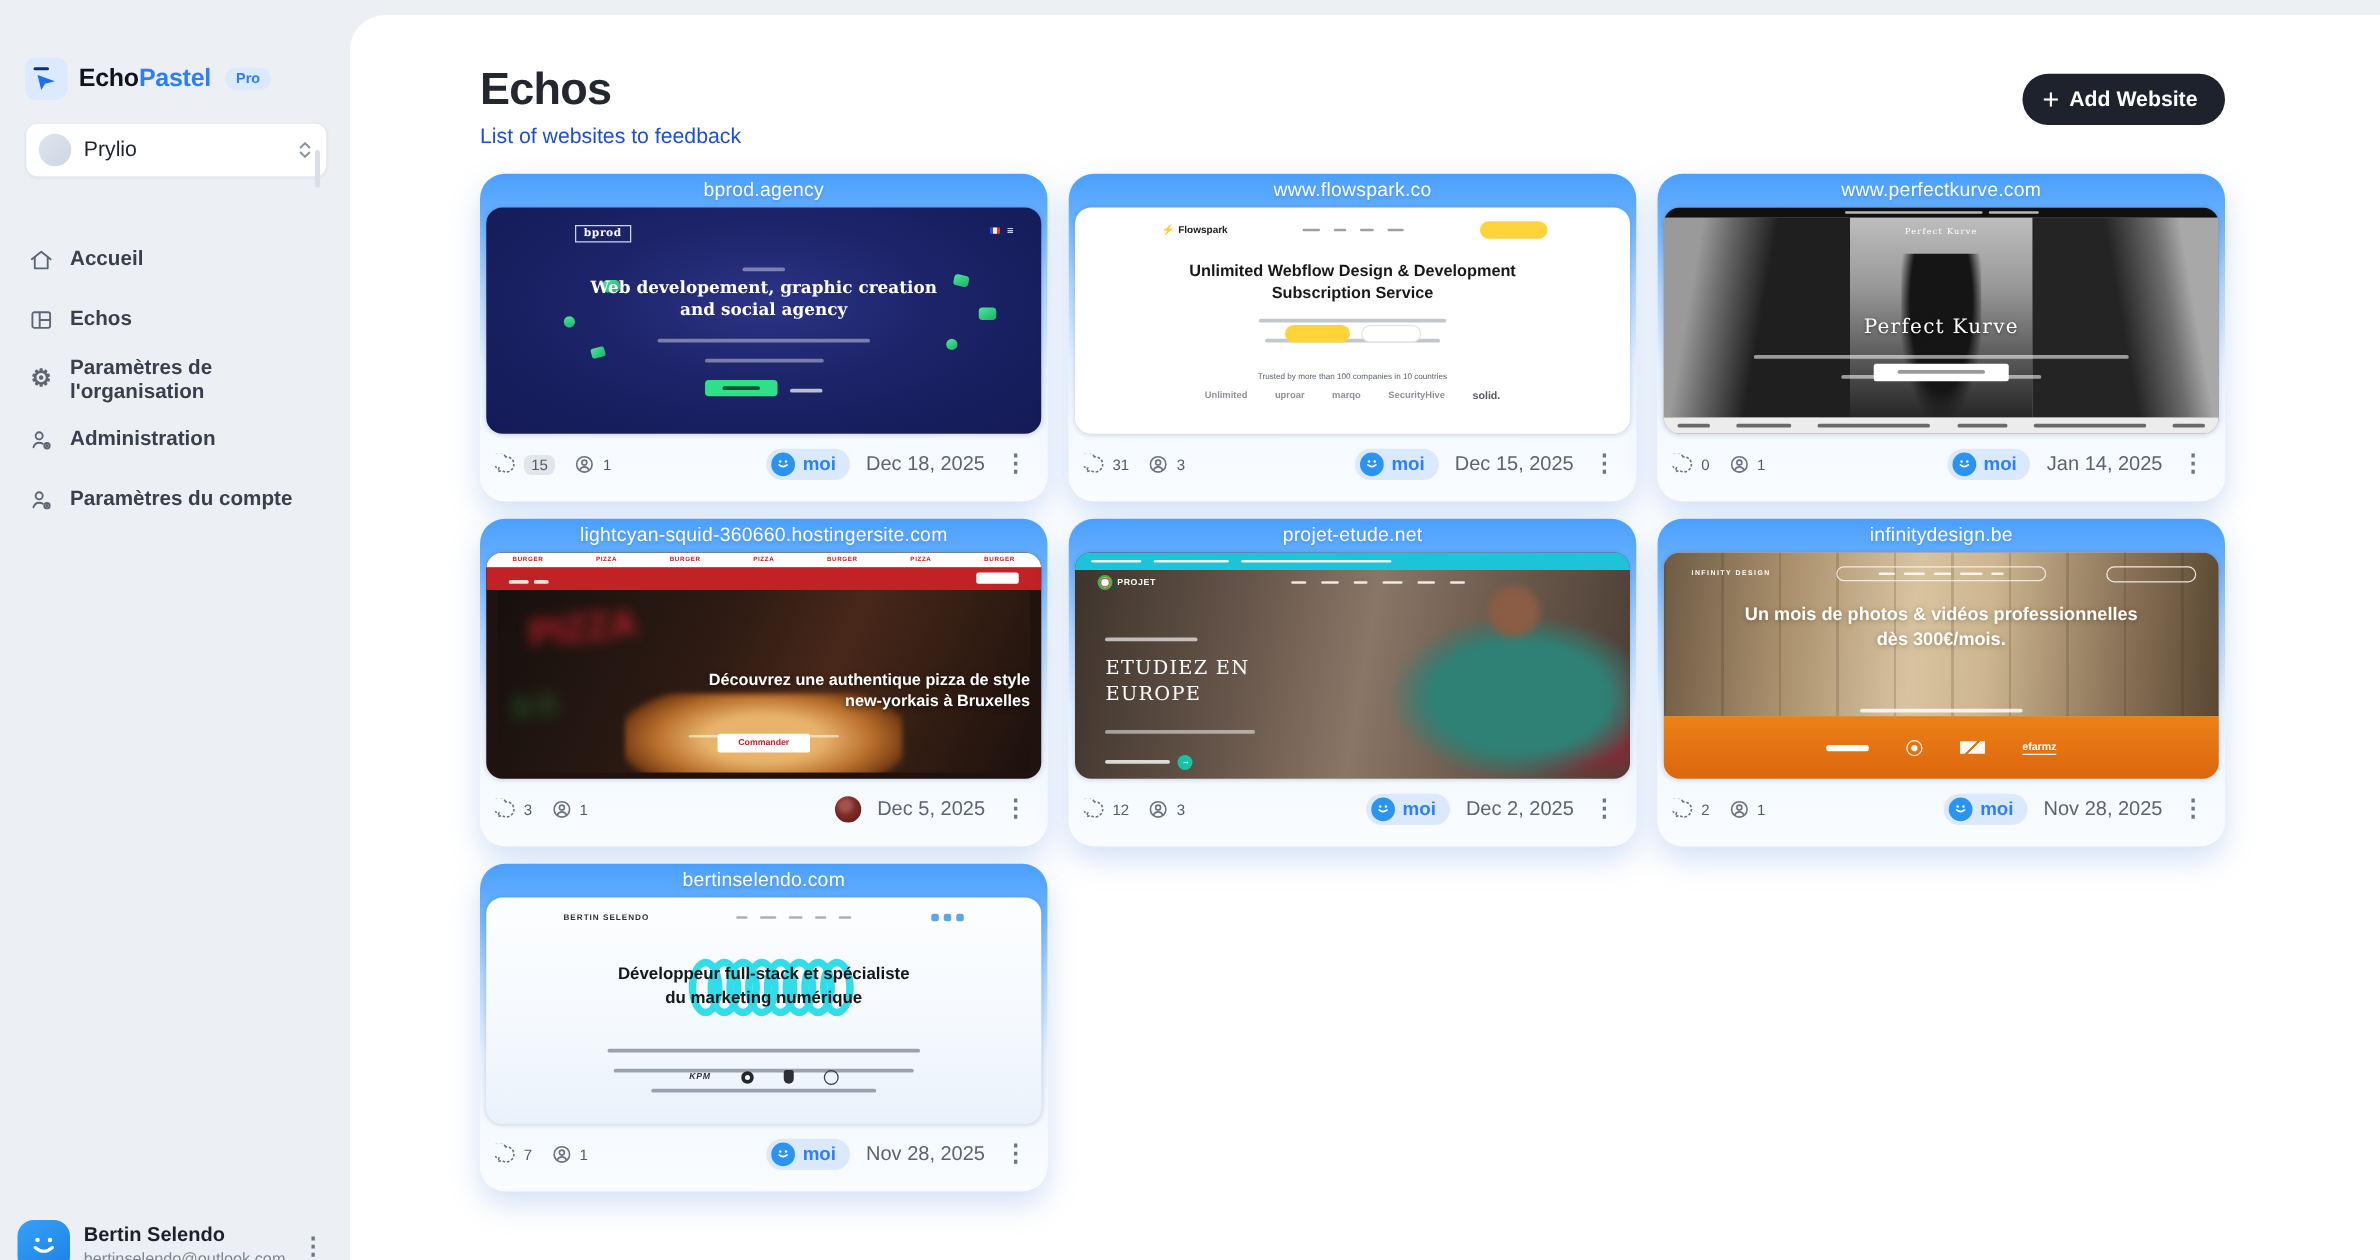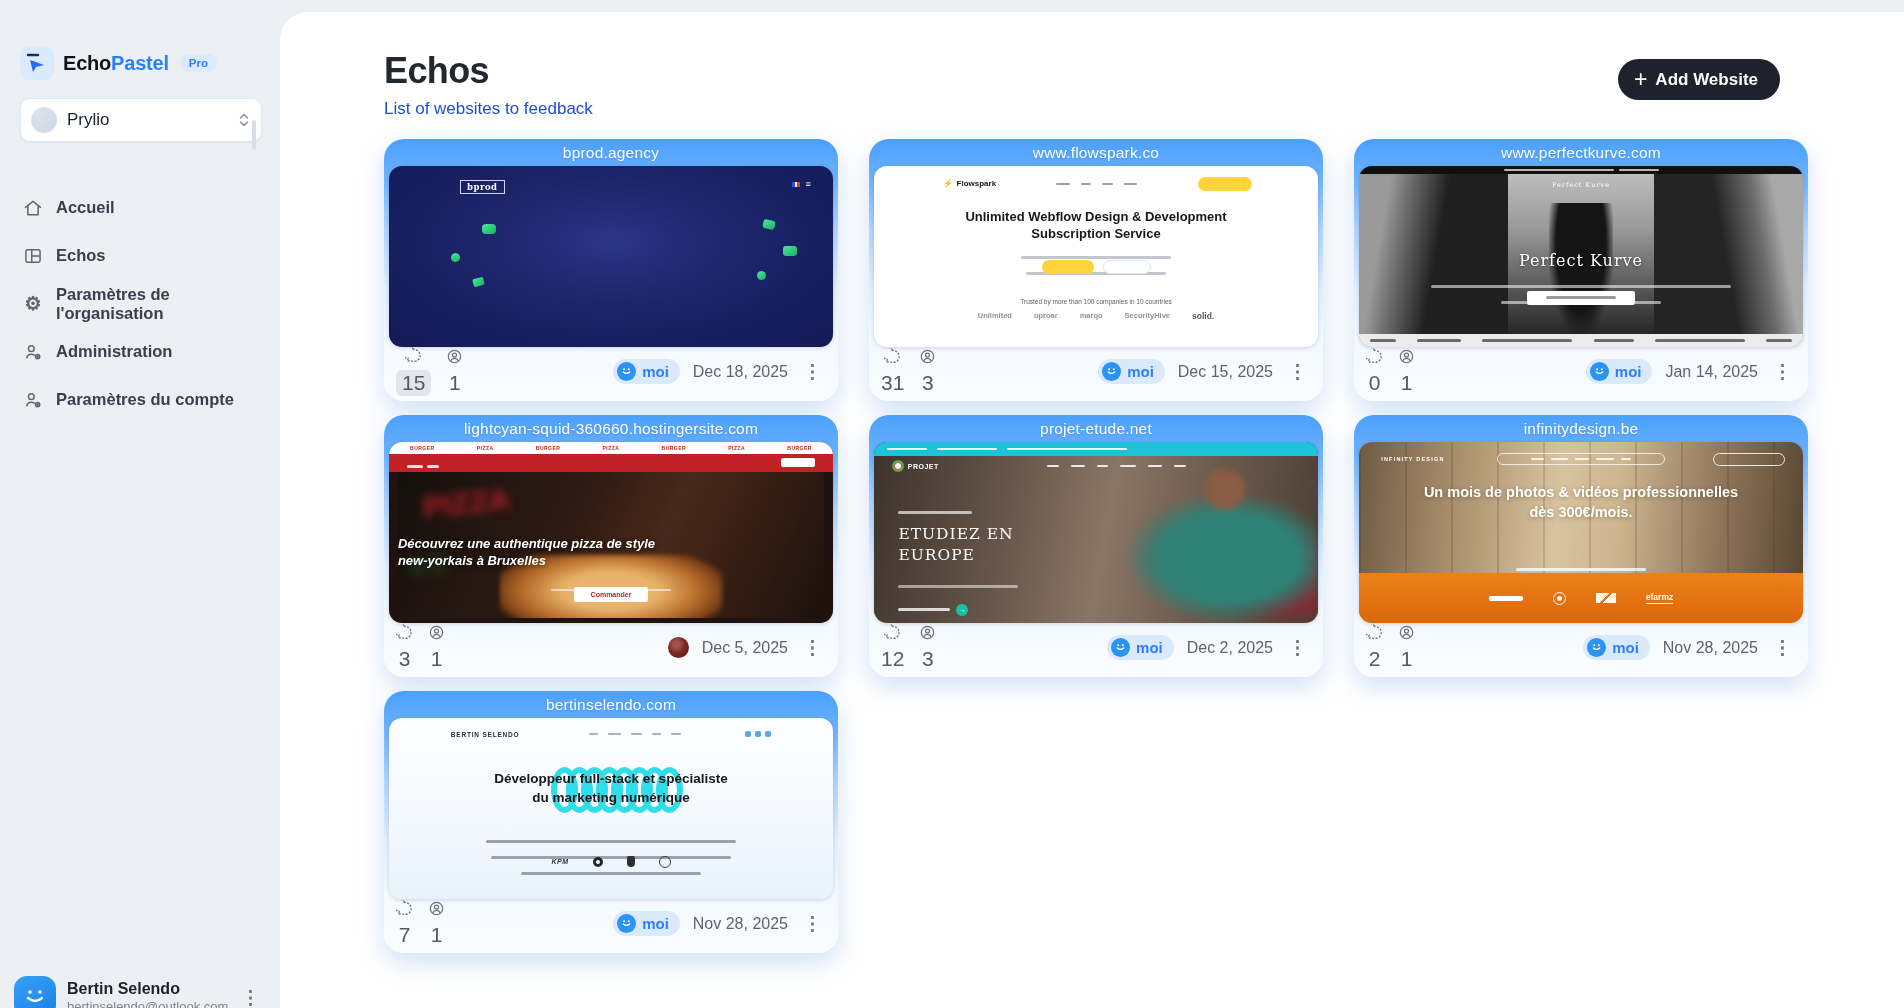--- a/index.html
+++ b/index.html
@@ -40,30 +40,30 @@
   .main-inner { width:1396px; margin-left:104px; }
   .page-head { display:flex; align-items:flex-start; justify-content:space-between; }
   .page-title { font-size:36px; font-weight:800; letter-spacing:-0.6px; color:#23272f; }
   .page-subtitle { font-size:17px; color:#1d4ed8; margin-top:7px; }
   .add-btn { background:#1d222c; color:#fff; border:none; border-radius:999px; height:41px; padding:0 22px 0 16px;
     display:flex; align-items:center; gap:8px; font-size:17px; font-weight:600; cursor:pointer; margin-top:9px;
     font-family:"Liberation Sans",sans-serif; }
   .add-btn .plus { font-size:23px; font-weight:400; line-height:0; margin-top:-2px; }
 
   
-  .grid { margin-top:20px; display:grid; grid-template-columns:repeat(3,454px); gap:14px 31px; }
+  .grid { margin-top:20px; display:grid; grid-template-columns:repeat(3,454px); gap:14px 17px; }
   .card { width:454px; height:262px; border-radius:20px; position:relative; cursor:pointer;
     background:linear-gradient(180deg,#4ba0fd 0%,#64aefe 12%,#aed4ff 34%,#e4f0ff 58%,#f5faff 80%,#fafcff 100%);
     box-shadow:0 10px 24px rgba(105,155,225,.30); }
   .card-domain { height:27px; display:flex; align-items:center; justify-content:center;
     color:#ffffff; font-size:15.5px; font-weight:500; letter-spacing:.2px; text-shadow:0 1px 2px rgba(30,90,180,.25); }
   .thumb { margin:0 5px; height:181px; border-radius:13px; background:#fff; position:relative; overflow:hidden;
     box-shadow:0 1px 4px rgba(20,40,90,.18); }
   .card-footer { height:49px; display:flex; align-items:center; padding:0 10px 0 12px; gap:7px; }
-  .stat { display:flex; align-items:center; gap:6px; color:#525a66; font-size:21px;flex-direction:column; }
+  .stat { display:flex; align-items:center; gap:6px; color:#525a66; font-size:12px; }
   .stat + .stat { margin-left:8px; }
   .stat .ic { color:#6b7380; }
   .count-chip { background:#e2e6ec; border-radius:6px; padding:1px 6px; }
   .spacer { flex:1; }
   .moi-badge { background:#dbe9fd; border-radius:999px; display:flex; align-items:center; gap:6px; padding:3px 11px 3px 4px; }
   .mini-avatar { width:19px; height:19px; border-radius:50%; background:#2b93f2; position:relative; }
   .mini-avatar svg { position:absolute; left:3px; top:4px; }
   .moi-label { color:#2b7fff; font-size:15px; font-weight:700; }
   .owner-avatar-img { width:21px; height:21px; border-radius:50%;
     background:radial-gradient(circle at 40% 35%, #a1524a 0 18%, #7c2b24 45%, #561813 100%); }
@@ -134,21 +134,21 @@
   .pz-navdash { color:rgba(255,255,255,.85); }
   .pz-logo { position:absolute; left:50%; transform:translateX(-50%); top:18%; width:17px; height:17px; border-radius:50%;
     background:#fff; border:2px solid #8e1518; }
   .pz-navbtn { margin-left:auto; width:34px; height:9px; background:#fff; border-radius:2px; }
   .pz-hero { position:absolute; top:16.5%; left:2%; right:2%; bottom:3%; border-radius:3px;
     background:linear-gradient(115deg,#15100d 0%,#2e1b13 40%,#48281a 60%,#1c110c 100%); overflow:hidden; }
   .pz-neon { position:absolute; left:6%; top:10%; color:#e23; font-size:30px; font-weight:800; filter:blur(5px); opacity:.75; transform:rotate(-6deg); }
   .pz-neon2 { position:absolute; left:3%; top:55%; color:#2ea84f; font-size:22px; font-weight:800; filter:blur(6px); opacity:.5; transform:rotate(-8deg); }
   .pz-burger { position:absolute; left:24%; bottom:-12%; width:52%; height:55%;
     background:radial-gradient(ellipse at 50% 45%, #e8b36a 0 30%, #b96f2c 55%, #7a3f16 72%, transparent 78%); filter:blur(2px); }
-  .pz-headline { position:absolute; top:44%; width:100%; text-align:left; color:#fff; font-weight:800; font-size:13px; line-height:1.3;font-style:italic; }
+  .pz-headline { position:absolute; top:44%; width:100%; text-align:right; color:#fff; font-weight:800; font-size:13px; line-height:1.3; }
   .pz-headline span { display:inline-block; width:62%; text-shadow:0 1px 4px rgba(0,0,0,.6); }
   .pz-sub { position:absolute; top:73%; width:100%; text-align:center; color:rgba(255,255,255,.55); line-height:1; }
   .pz-cta { position:absolute; top:79%; left:50%; transform:translateX(-50%); width:74px; height:15px; background:#fff; border-radius:2px;
     display:flex; align-items:center; justify-content:center; color:#c22126; font-size:7px; font-weight:800; }
 
   
   .site-projet { background:linear-gradient(100deg,#3d332b 0%,#66554a 30%,#8a7666 52%,#6e5c4f 72%,#4a3d34 100%); }
   .pj-figure { position:absolute; right:0; top:10%; width:55%; height:90%;
     background:
       radial-gradient(circle at 62% 18%, #8a5d44 0 8%, transparent 12%),
@@ -328,20 +328,31 @@
           <span class="bp-nav">
               <i class="bp-flag"></i>
               <span class="bp-burger">≡</span>
             </span>
           <span class="blob" style="left:21%;top:32%;width:14px;height:10px;border-radius:4px;"></span>
           <span class="blob" style="left:14%;top:48%;width:9px;height:9px;border-radius:50%;transform:rotate(20deg);"></span>
           <span class="blob" style="left:19%;top:62%;width:11px;height:8px;border-radius:2px;transform:rotate(-15deg);"></span>
           <span class="blob" style="right:13%;top:30%;width:12px;height:9px;border-radius:3px;transform:rotate(12deg);"></span>
           <span class="blob" style="right:8%;top:44%;width:14px;height:10px;border-radius:3px;"></span>
           <span class="blob" style="right:15%;top:58%;width:9px;height:9px;border-radius:50%;"></span>
+          <div class="bp-hero">
+            <div class="bp-eyebrow"><i class="bar" style="width:34px;height:3px;color:rgba(255,255,255,.4)"></i></div>
+            <div class="bp-headline">Web developement, graphic creation and social agency</div>
+            <div class="bp-sub"><i class="bar" style="width:170px;height:3px;"></i><br><i class="bar" style="width:95px;height:3px;margin-top:2px;"></i></div>
+            <div class="bp-btns">
+              <span class="bp-cta">
+                  <i class="bar" style="width:30px;height:3px;"></i>
+                </span>
+              <span class="bp-ghost"><i class="bar" style="width:26px;height:3px;"></i></span>
+            </div>
+          </div>
         </div>
         <div class="card-footer">
           <span class="stat">
             <svg class="ic" width="17" height="17" viewBox="0 0 24 24" fill="none" stroke="currentColor" stroke-width="1.8" stroke-dasharray="3 2">
                 <path d="M12 3.5a8.5 8.5 0 1 0-7.6 12.3L3.5 20l4.6-1a8.5 8.5 0 1 0 3.9-15.5z"></path>
               </svg>
             <span class="count-chip">15</span>
           </span>
           <span class="stat">
             <svg class="ic" width="17" height="17" viewBox="0 0 24 24" fill="none" stroke="currentColor" stroke-width="1.8">

